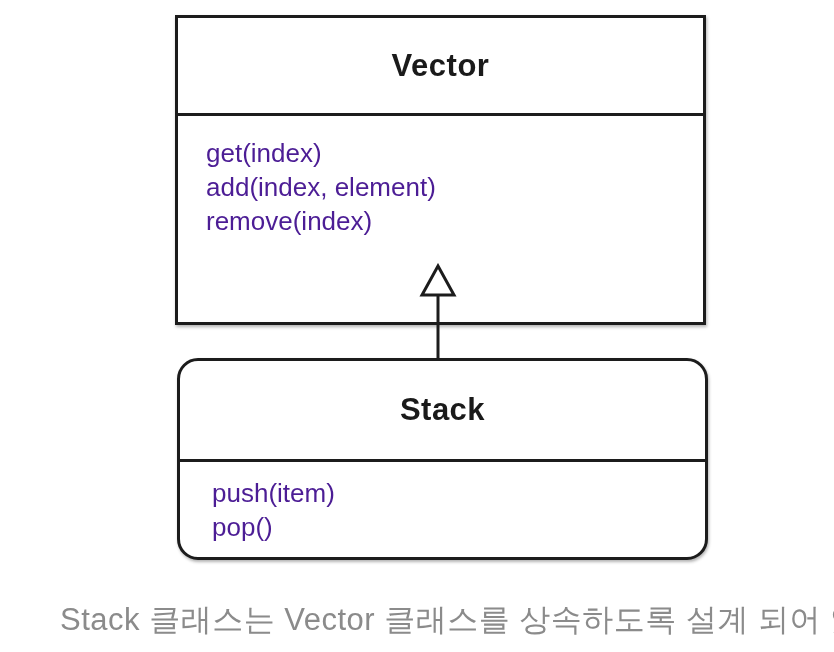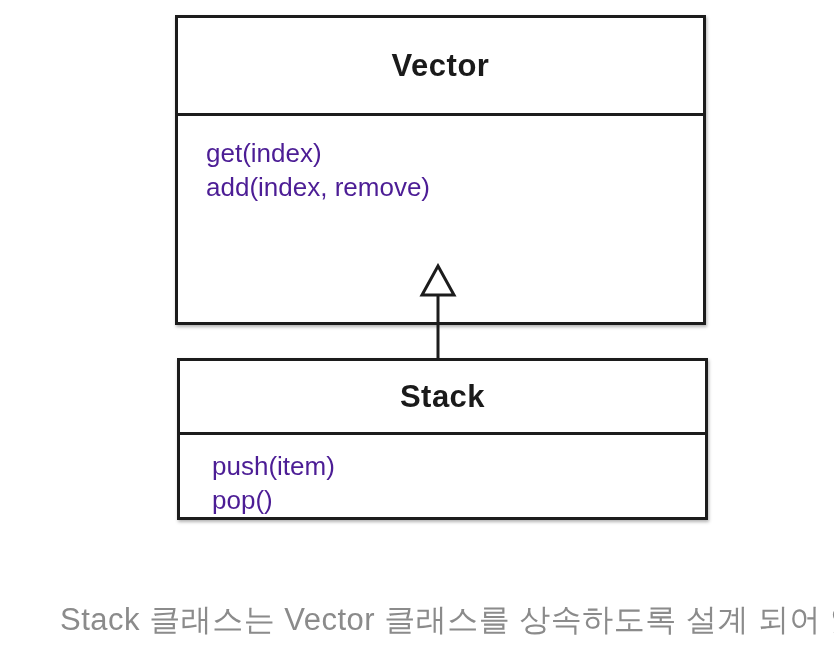--- a/index.html
+++ b/index.html
@@ -14,21 +14,21 @@
   }
   .uml-class {
     position: absolute;
     background: #ffffff;
     border: 3px solid #1c1c1c;
     box-shadow: 1px 2px 3px rgba(40,40,40,0.35);
     display: flex;
     flex-direction: column;
   }
   .uml-class--vector { left: 175px; top: 15px; width: 531px; height: 310px; }
-  .uml-class--stack  { left: 177px; top: 358px; width: 531px; height: 162px; }
+  .uml-class--stack  { left: 177px; top: 358px; width: 531px; height: 202px; border-radius: 21px; }
   .uml-title {
     display: flex;
     align-items: center;
     justify-content: center;
     border-bottom: 3px solid #1c1c1c;
     font-size: 31px;
     font-weight: bold;
     color: #1a1a1a;
     letter-spacing: 0.5px;
   }
@@ -64,21 +64,22 @@
 </style>
 </head>
 <body>
 
 <div class="page">
 
   <div class="uml-class uml-class--vector">
     <div class="uml-title">Vector</div>
     <div class="uml-methods">
       <div>get(index)</div>
-      <div>add(index, remove)</div>
+      <div>add(index, element)</div>
+      <div>remove(index)</div>
     </div>
   </div>
 
   <div class="arrow">
     <svg width="42" height="96" viewBox="0 0 42 96">
       <line x1="21" y1="32" x2="21" y2="96" stroke="#1c1c1c" stroke-width="3"></line>
       <polygon points="21,3 37,32 5,32" fill="#ffffff" stroke="#1c1c1c" stroke-width="3" stroke-linejoin="miter"></polygon>
     </svg>
   </div>
 

